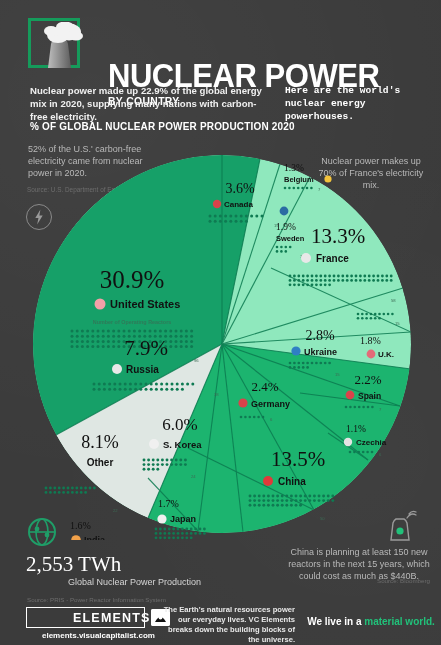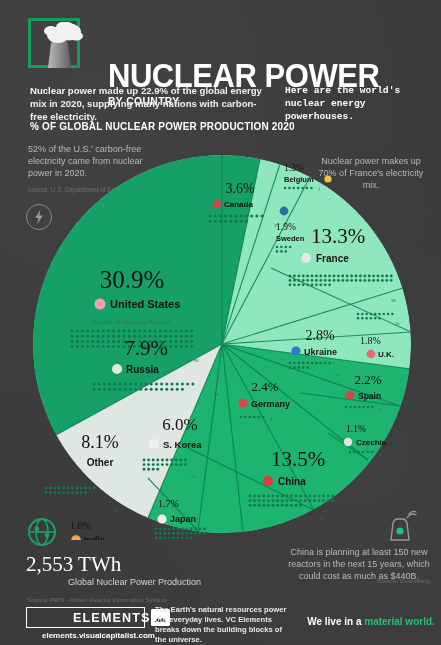--- a/index.html
+++ b/index.html
@@ -106,21 +106,21 @@
   #elements-icon {
     width: 19px; height: 17px; margin-right: 2px; border-radius: 2px;
     background: #ffffff; position: relative;
   }
   #elements-url {
     position: absolute; left: 42px; top: 631px;
     color: #ffffff; font-weight: 700; font-size: 8px;
   }
   #footer-blurb {
     position: absolute; left: 155px; top: 605px; width: 140px;
-    color: #e8e8e8; font-size: 7.6px; line-height: 10px; font-weight: 700;
+    color: #e8e8e8; font-size: 7.6px; line-height: 10px; font-weight: 700; text-align: right;
   }
   #tagline {
     position: absolute; left: 300px; top: 616px; width: 142px;
     text-align: center; font-weight: 700; font-size: 10px; color: #ffffff;
   }
   #tagline .accent { color: #21c17a; }
 </style>
 </head>
 <body>
 

